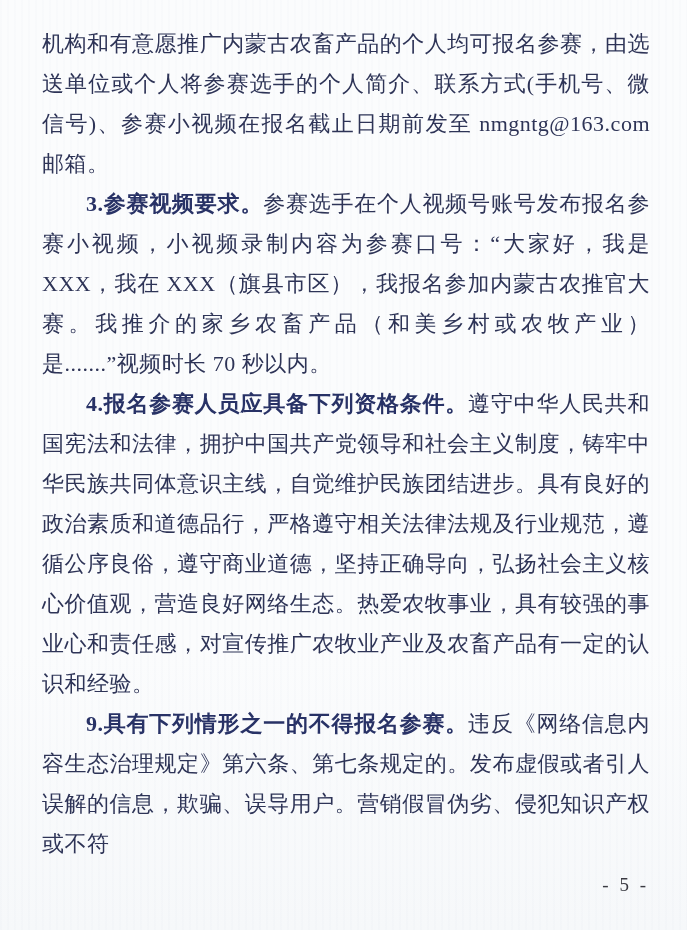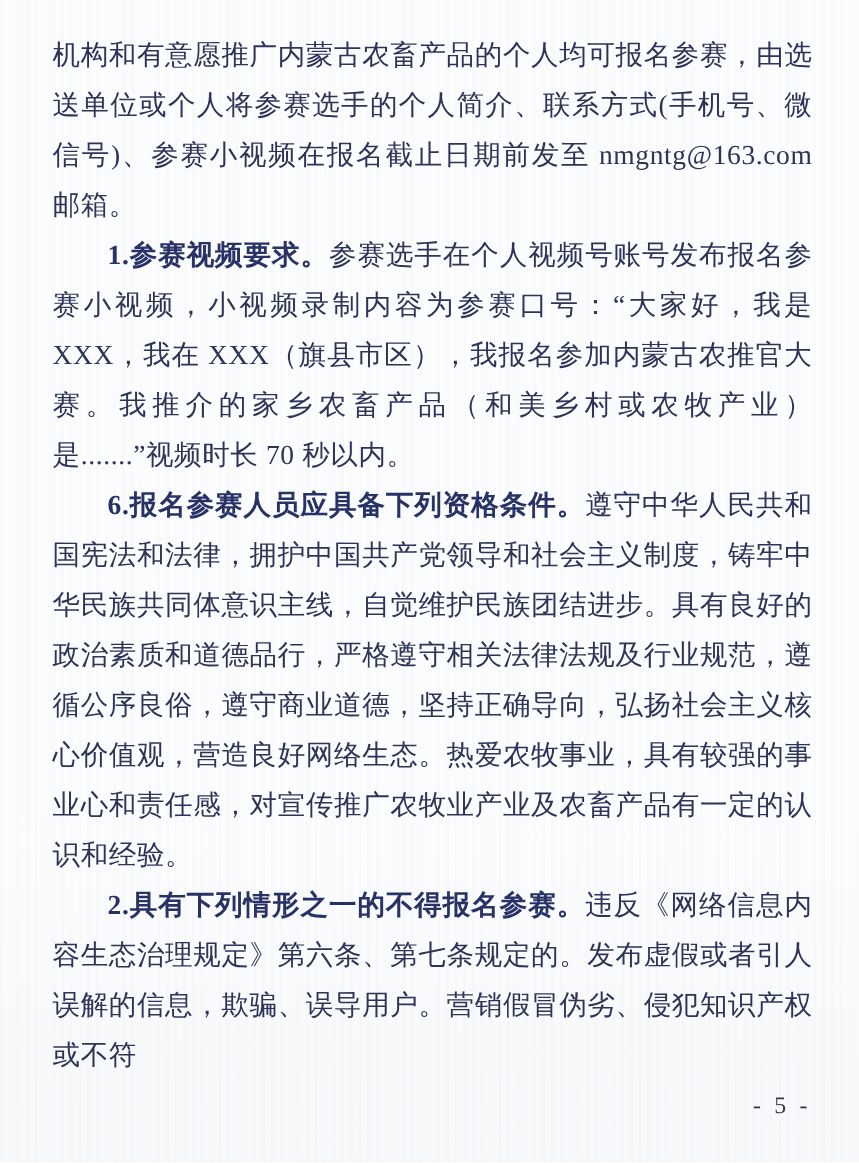--- a/index.html
+++ b/index.html
@@ -51,18 +51,18 @@
     color: var(--page-number);
     font-family: "Liberation Serif", "DejaVu Serif", serif;
   }
 </style>
 </head>
 <body>
 
 <div class="page" style="--paper: #fbfcfd; --body-text: #2e3457; --bold-text: #283266; --page-number: #3a3a42;">
   <div class="text-block" id="doc-body">
       <p class="para"><span>机构和有意愿推广内蒙古农畜产品的个人均可报名参赛，由选送单位或个人将参赛选手的个人简介、联系方式(手机号、微信号)、参赛小视频在报名截止日期前发至 nmgntg@163.com 邮箱。</span></p>
-      <p class="para indent"><b>1.参赛视频要求。</b><span>参赛选手在个人视频号账号发布报名参赛小视频，小视频录制内容为参赛口号：“大家好，我是 XXX，我在 XXX（旗县市区），我报名参加内蒙古农推官大赛。我推介的家乡农畜产品（和美乡村或农牧产业）是.......”视频时长 70 秒以内。</span></p>
-      <p class="para indent"><b>6.报名参赛人员应具备下列资格条件。</b><span>遵守中华人民共和国宪法和法律，拥护中国共产党领导和社会主义制度，铸牢中华民族共同体意识主线，自觉维护民族团结进步。具有良好的政治素质和道德品行，严格遵守相关法律法规及行业规范，遵循公序良俗，遵守商业道德，坚持正确导向，弘扬社会主义核心价值观，营造良好网络生态。热爱农牧事业，具有较强的事业心和责任感，对宣传推广农牧业产业及农畜产品有一定的认识和经验。</span></p>
-      <p class="para indent"><b>2.具有下列情形之一的不得报名参赛。</b><span>违反《网络信息内容生态治理规定》第六条、第七条规定的。发布虚假或者引人误解的信息，欺骗、误导用户。营销假冒伪劣、侵犯知识产权或不符</span></p>
+      <p class="para indent"><b>3.参赛视频要求。</b><span>参赛选手在个人视频号账号发布报名参赛小视频，小视频录制内容为参赛口号：“大家好，我是 XXX，我在 XXX（旗县市区），我报名参加内蒙古农推官大赛。我推介的家乡农畜产品（和美乡村或农牧产业）是.......”视频时长 70 秒以内。</span></p>
+      <p class="para indent"><b>4.报名参赛人员应具备下列资格条件。</b><span>遵守中华人民共和国宪法和法律，拥护中国共产党领导和社会主义制度，铸牢中华民族共同体意识主线，自觉维护民族团结进步。具有良好的政治素质和道德品行，严格遵守相关法律法规及行业规范，遵循公序良俗，遵守商业道德，坚持正确导向，弘扬社会主义核心价值观，营造良好网络生态。热爱农牧事业，具有较强的事业心和责任感，对宣传推广农牧业产业及农畜产品有一定的认识和经验。</span></p>
+      <p class="para indent"><b>9.具有下列情形之一的不得报名参赛。</b><span>违反《网络信息内容生态治理规定》第六条、第七条规定的。发布虚假或者引人误解的信息，欺骗、误导用户。营销假冒伪劣、侵犯知识产权或不符</span></p>
     </div>
   <div class="page-number">- 5 -</div>
 </div>
 
 </body></html>

